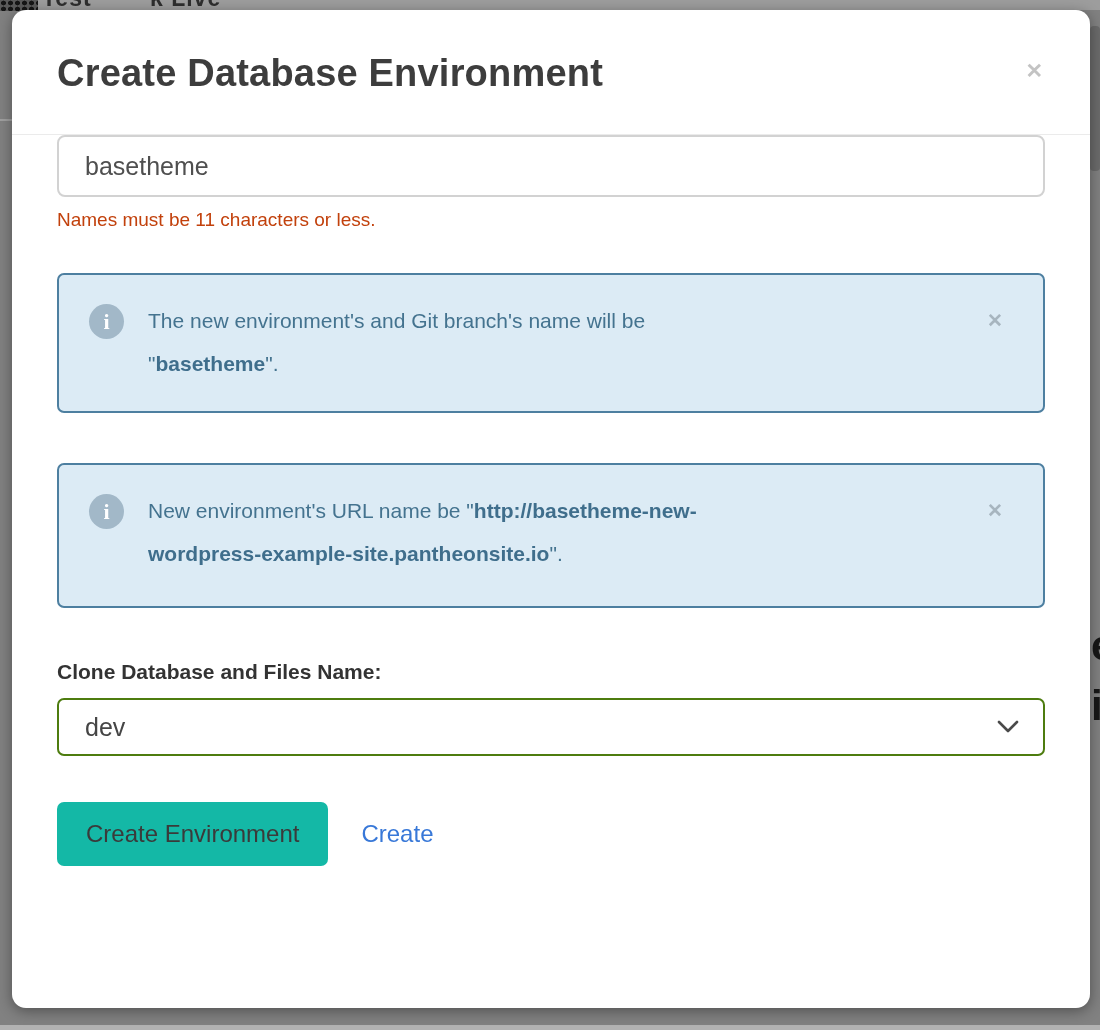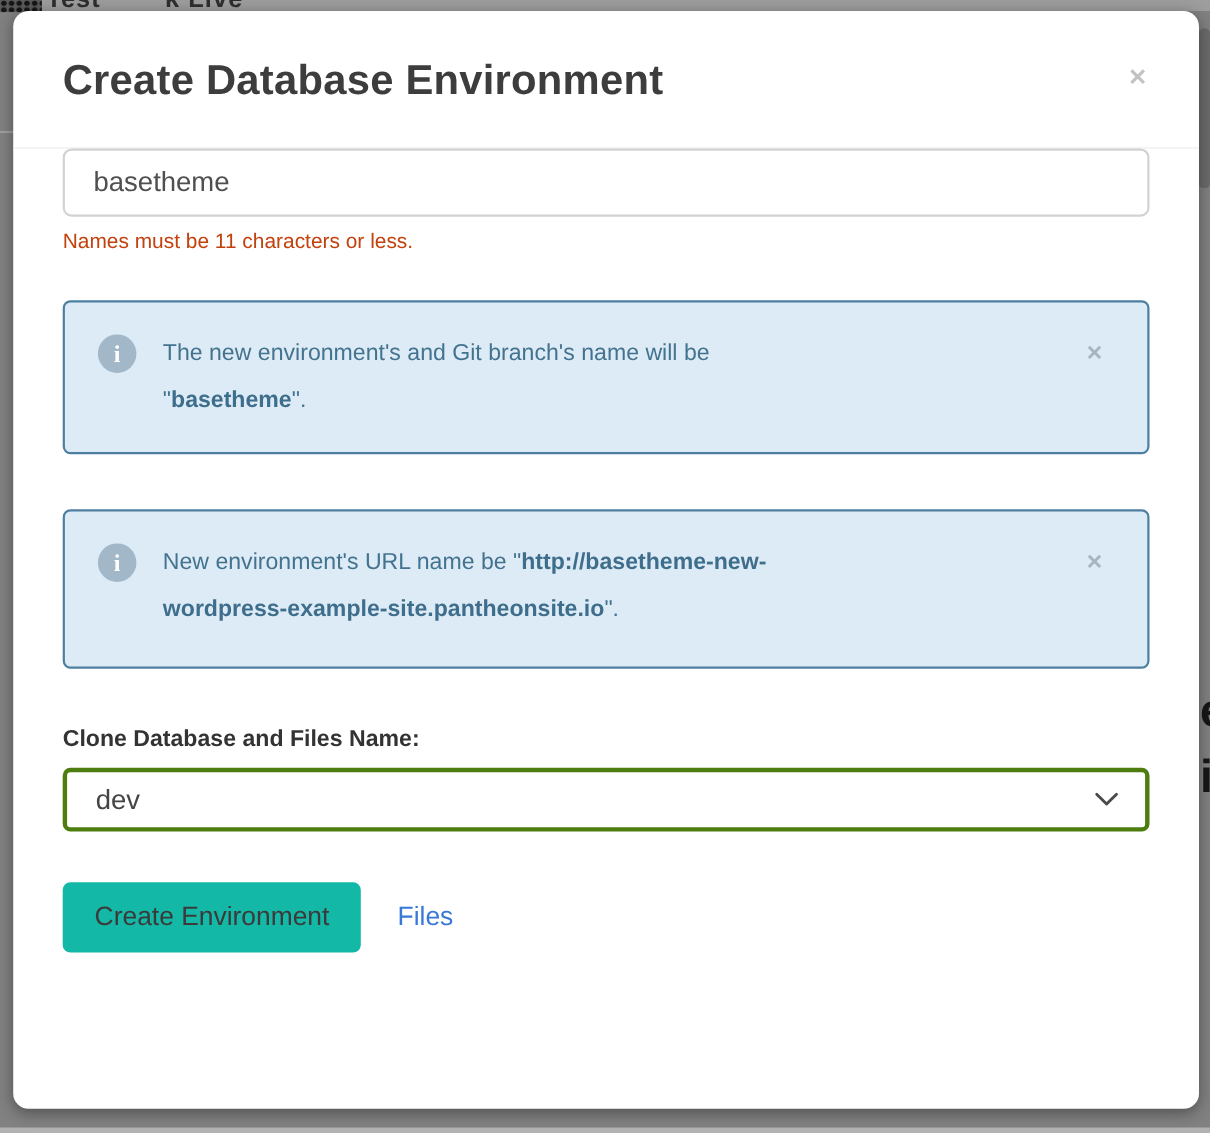--- a/index.html
+++ b/index.html
@@ -126,21 +126,21 @@
   .alert-close {
     flex: 0 0 auto;
     font-size: 19px; font-weight: 700; color: #a7b5bf;
     cursor: pointer; margin-top: 10px; margin-right: 12px;
     background: none; border: none;
     font-family: "Liberation Sans", sans-serif;
   }
 
   .select-wrap {
     position: relative; width: 100%; height: 58px;
-    border: 4px solid #4d7c0f; border-radius: 7px;
+    border: 2px solid #4d7c0f; border-radius: 7px;
     background: #fff; cursor: pointer;
     display: flex; align-items: center;
   }
   .select-value {
     font-size: 25px; color: #454545; padding-left: 26px;
   }
   .select-chevron {
     position: absolute; right: 24px; top: 50%;
     transform: translateY(-50%);
     width: 22px; height: 14px;
@@ -211,17 +211,17 @@
     <div class="field-label">Clone Database and Files Name:</div>
     <div class="select-wrap">
       <span class="select-value">dev</span>
       <svg class="select-chevron" viewBox="0 0 22 14">
         <polyline points="2,2 11,11 20,2" fill="none" stroke="#4a4a4a" stroke-width="2.6" stroke-linecap="round" stroke-linejoin="round"></polyline>
       </svg>
     </div>
 
     <div class="actions-row">
       <button class="btn-primary">Create Environment</button>
-      <a class="link-cancel">Files</a>
+      <a class="link-cancel">Create</a>
     </div>
 
   </div>
 </div>
 
 </body></html>

